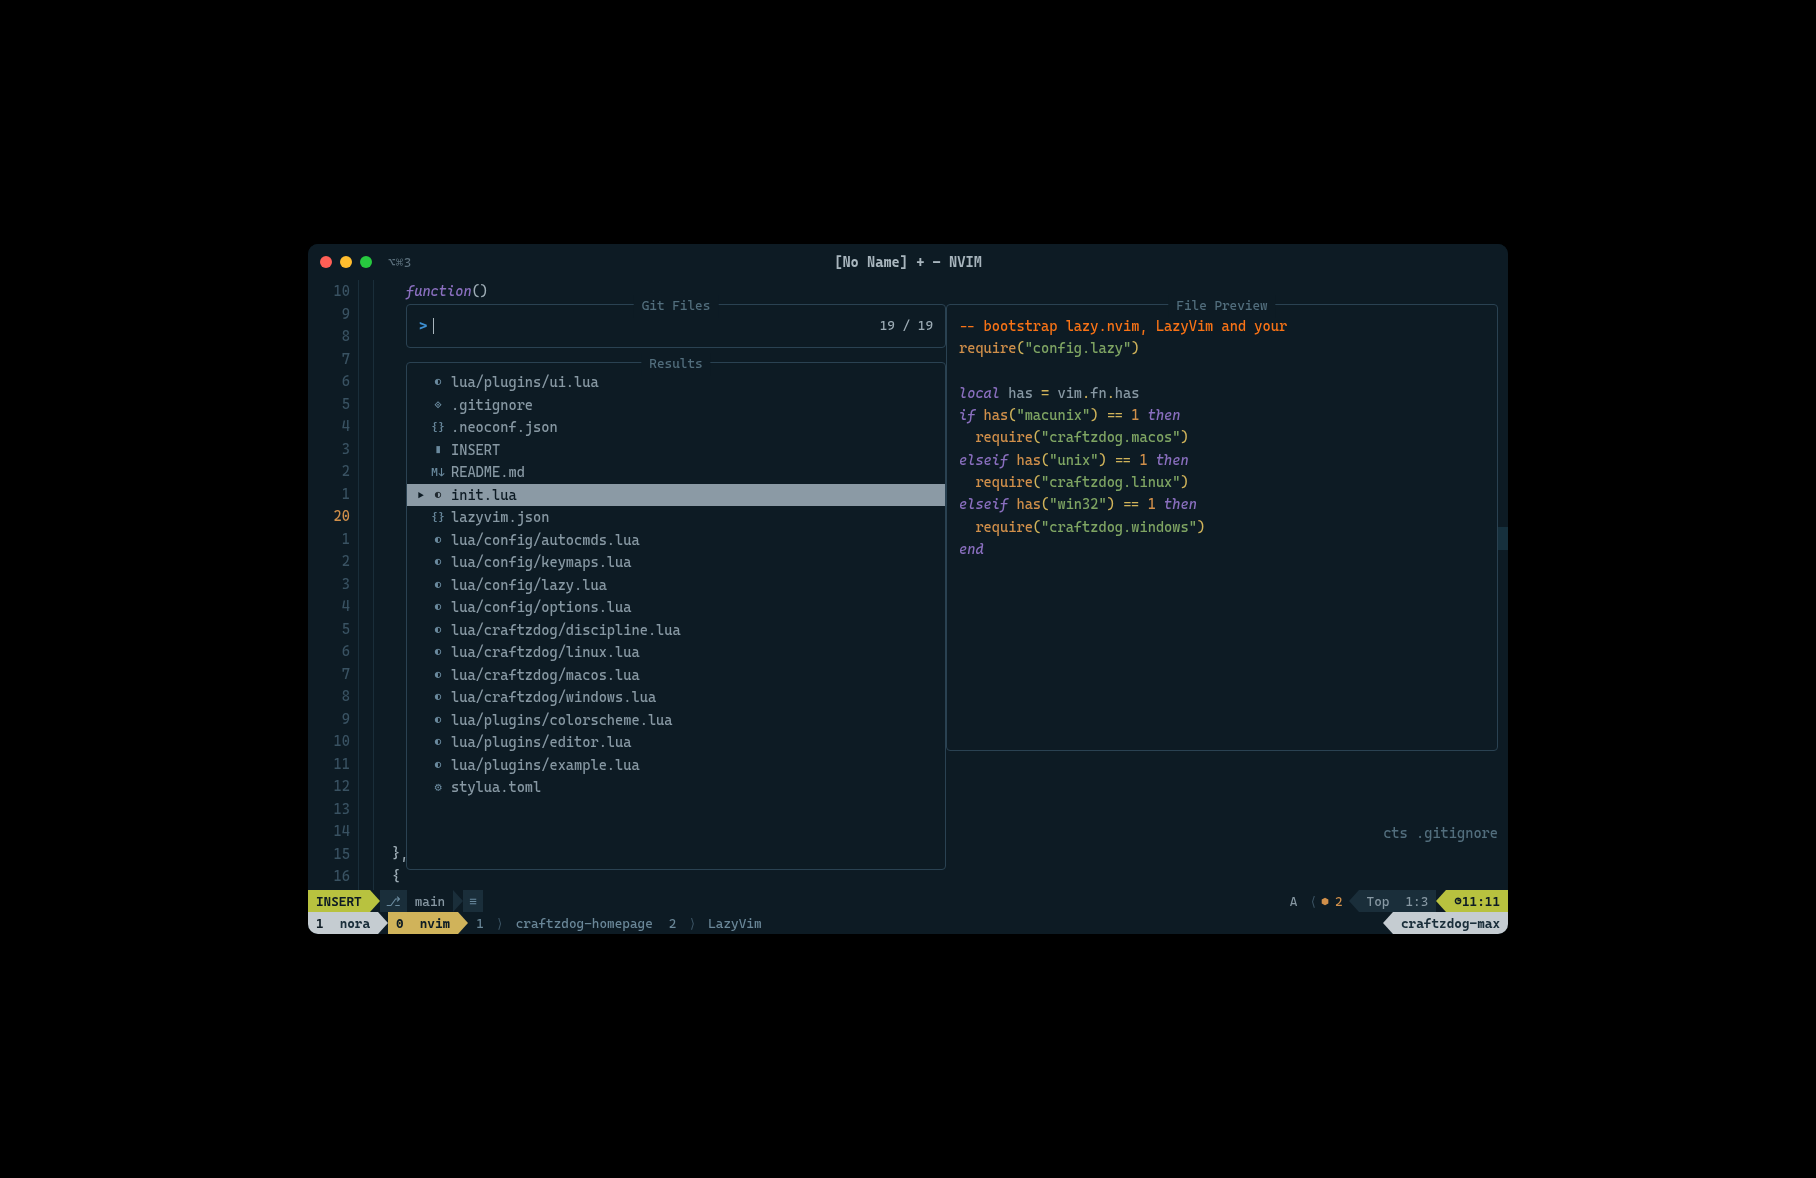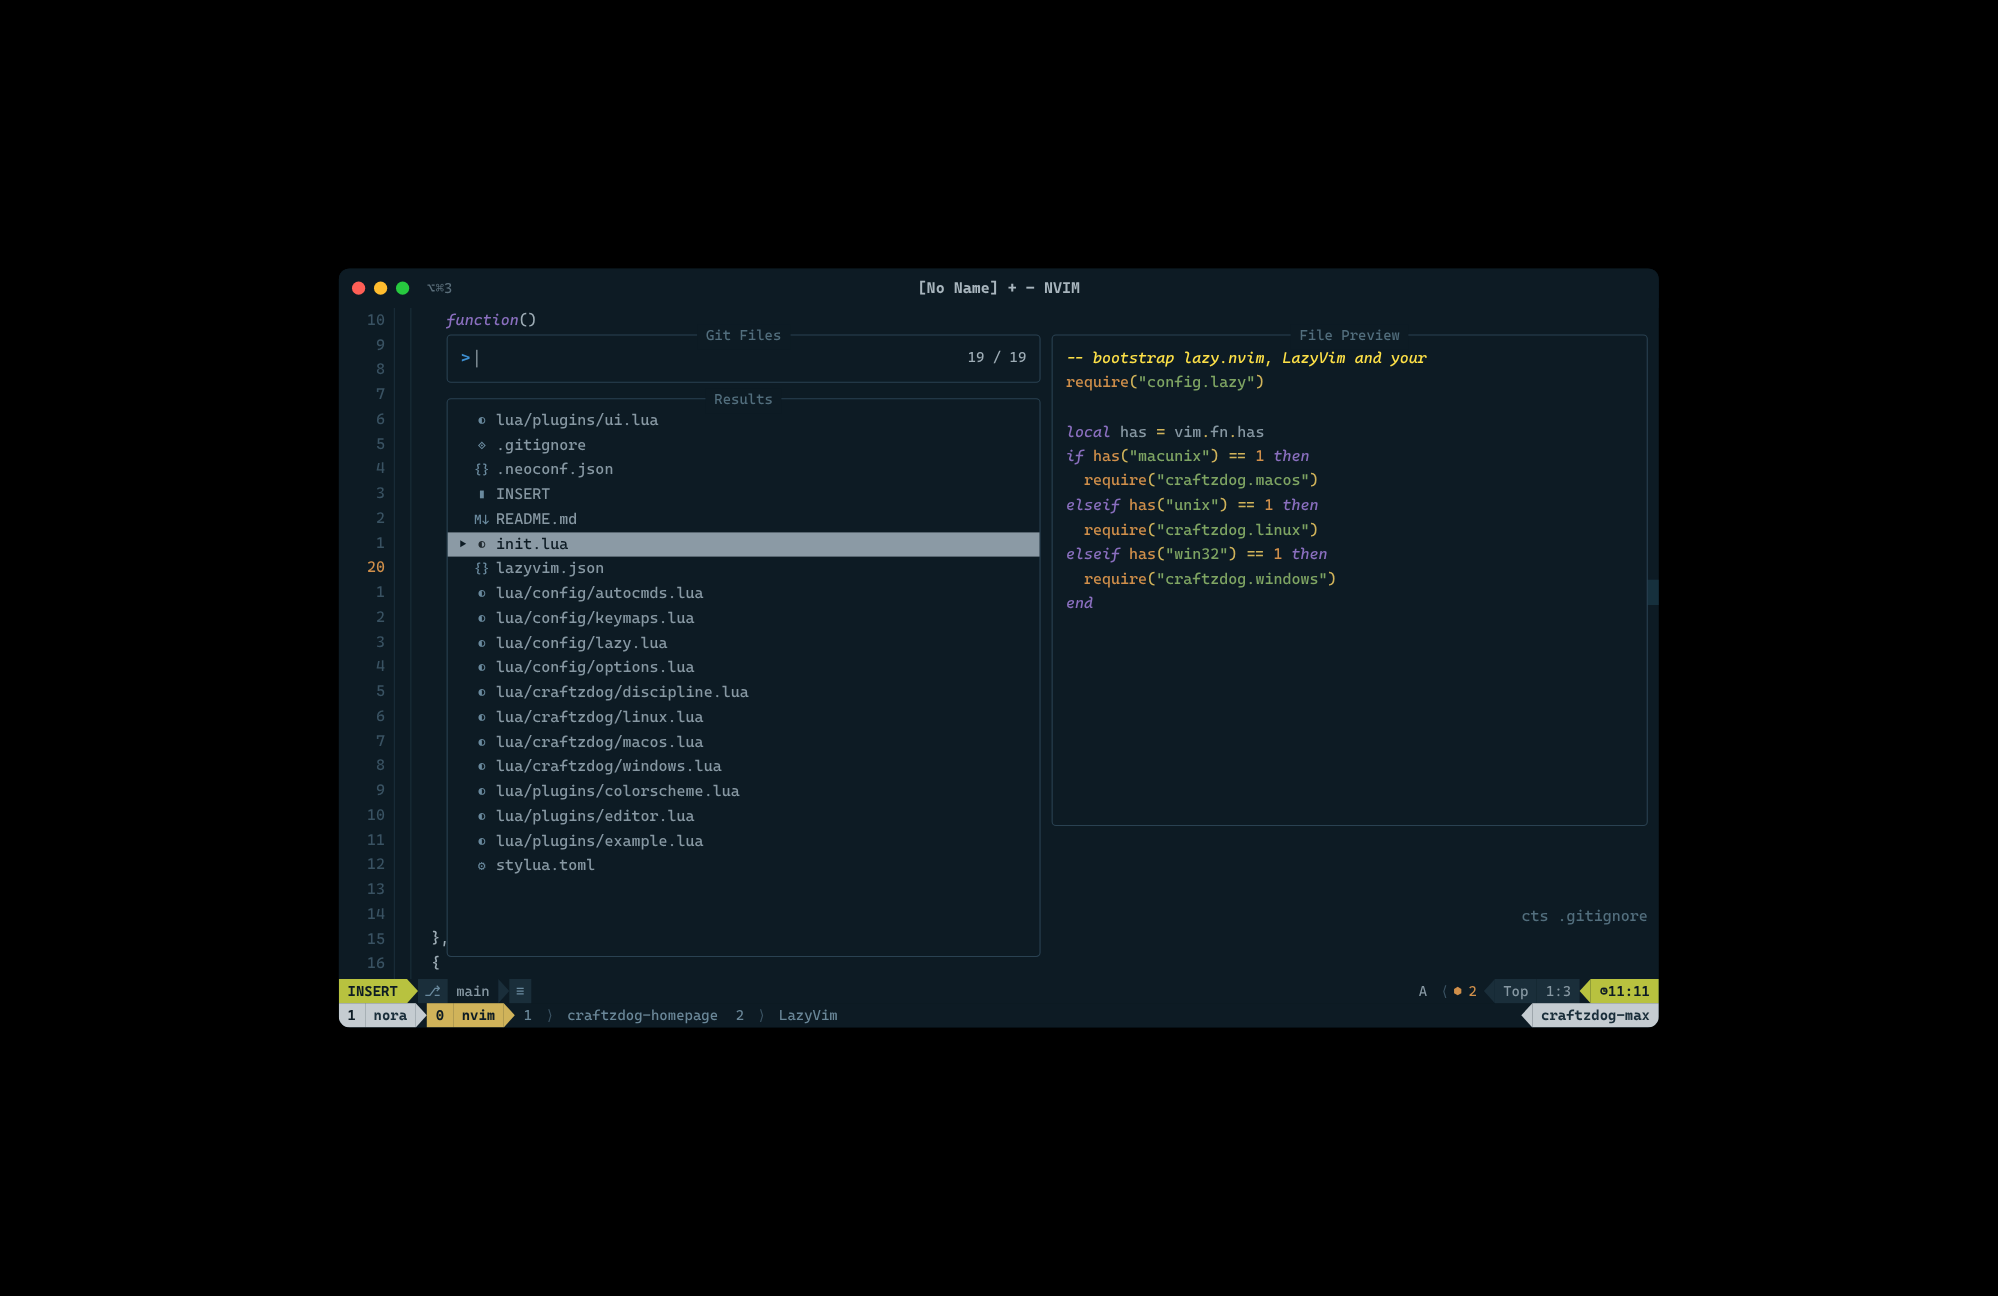--- a/index.html
+++ b/index.html
@@ -46,21 +46,21 @@
   padding-top: 0;
 }
 .gutter .ln { height: 22.5px; }
 .gutter .ln.current { color: #d08f4a; }
 .vline { width: 1px; background: #1a2e3a; margin-right: 14px; }
 .vline2 { width: 1px; background: #1a2e3a; margin-right: 32px; }
 .code-col { flex: 1; position: relative; line-height: 22.5px; }
 .code-line { height: 22.5px; color: #526e7d; font-size: 14px; }
 .kw { color: #8a6fbf; font-style: italic; }
 .punc { color: #9dacb5; }
-.popup-row { display: flex; gap: 10px; position: absolute; top: 24px; left: 0; right: 10px; }
+.popup-row { display: flex; position: absolute; top: 24px; left: 0; right: 10px; }
 .panel {
   border: 1px solid #2a4252;
   border-radius: 4px;
   background: #0d1b24;
   position: relative;
 }
 .panel-title {
   position: absolute;
   top: -10px;
   left: 50%;
@@ -87,21 +87,21 @@
 }
 .result-item.selected {
   background: #8b9aa5;
   color: #0d1b24;
 }
 .result-item.selected .fi { filter: brightness(0.3); }
 .sel-caret { color: #0d1b24; width: 8px; }
 .fi { width: 14px; text-align: center; color: #6a8a9e; font-size: 12px; }
 .preview-code { font-size: 14px; line-height: 22.3px; color: #8798a3; }
 .pc-line { height: 22.3px; white-space: pre; }
-.cm { color: #fde047; font-style: italic; }
+.cm { color: #f97316; }
 .kw2 { color: #8a6fbf; font-style: italic; }
 .fn2 { color: #d08f4a; }
 .str { color: #7fa563; }
 .op { color: #d0b35a; }
 .num { color: #d08f4a; }
 .var { color: #8798a3; }
 .hl-line { position: absolute; left: 0; width: 100%; background: #16303d; height: 22.5px; top: 247px; z-index: -1; }
 .right-margin { position: absolute; right: 10px; top: 542px; color: #526e7d; font-size: 14px; }
 .statusline { height: 22px; display: flex; align-items: center; font-size: 13px; background: #0d1b24; }
 .seg { height: 22px; display: flex; align-items: center; padding: 0 8px; }

